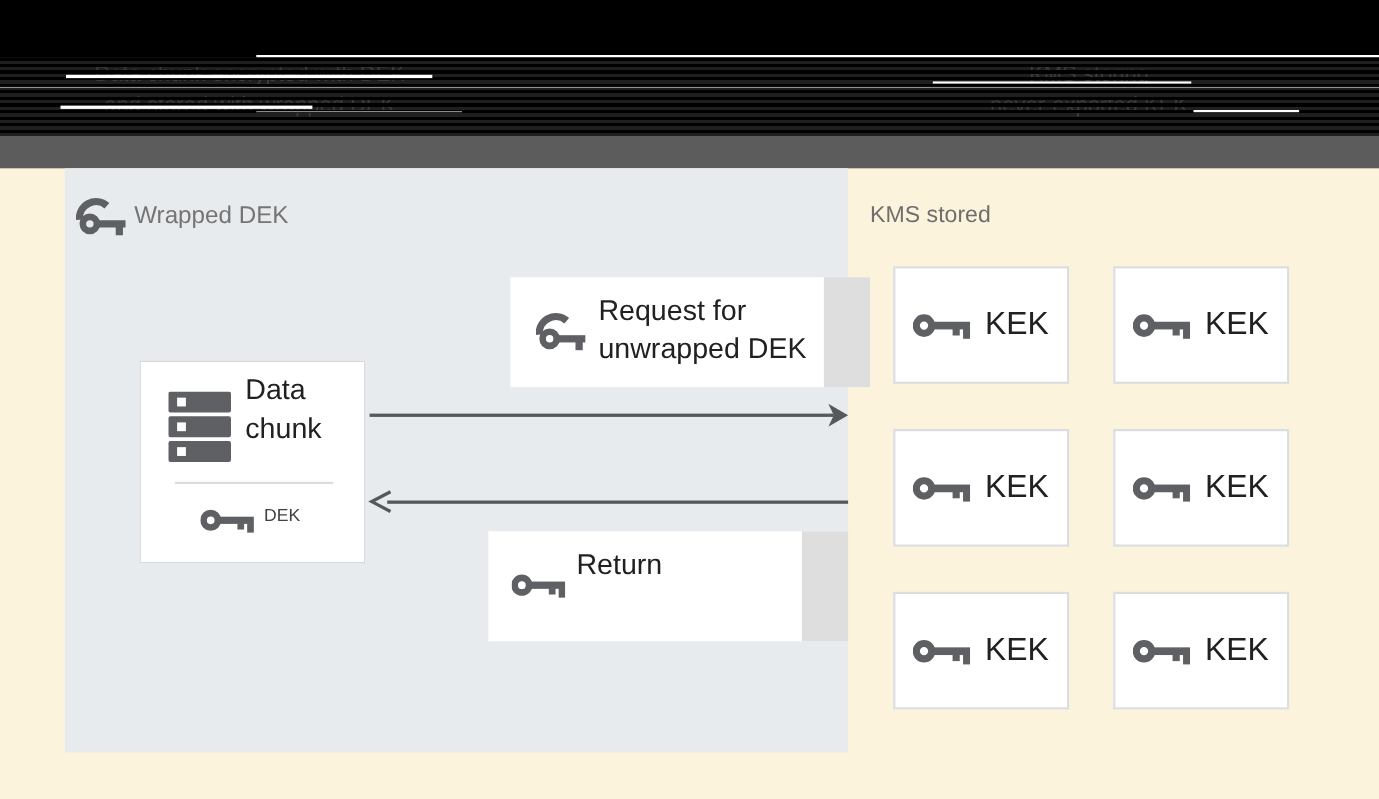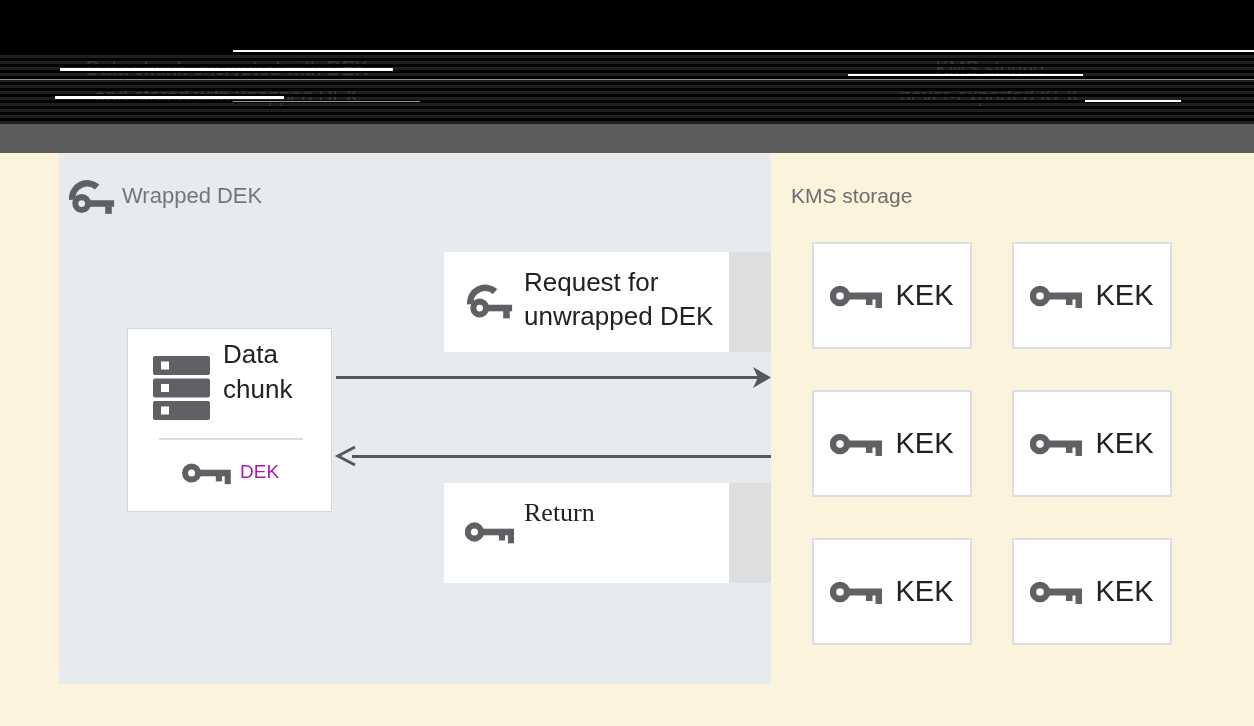--- a/index.html
+++ b/index.html
@@ -34,25 +34,25 @@
   .wrapped-label { left:63px; top:30px; }
   .wrapped-label-icon { position:absolute; left:10px; top:21px; width:47px; height:44px; color:#5E6064; }
 
   .data-chunk-box { position:absolute; left:68px; top:175px; width:205px; height:184px;
                     background:#fff; border:1px solid #D3D6DA; }
   .server-icon { position:absolute; left:25px; top:27px; width:57px; height:64px; color:#5E6064; }
   .dc-title { position:absolute; left:95px; top:8px; width:104px;
               font-size:26px; line-height:35px; color:#212121; }
   .dc-divider { position:absolute; left:31px; top:109px; width:144px; height:2px; background:#DADCE0; }
   .dek-icon { position:absolute; left:54px; top:130px; width:49px; height:28px; color:#5E6064; }
-  .dek-label { position:absolute; left:112px; top:132px; font-size:19px; color:#a21caf; }
+  .dek-label { position:absolute; left:112px; top:132px; font-size:16px; color:#404040; }
 
   .msg-box { position:absolute; left:385px; width:327px; height:100px; background:#fff; }
-  .req-box { top:99px; }
-  .ret-box { top:330px;font-family:Liberation Serif, serif; }
+  .req-box { top:99px;margin-left:20px; }
+  .ret-box { top:330px; }
   .box-strip { position:absolute; right:0; top:0; width:42px; height:100%; background:#DEDEDE; }
   .box-icon-wrapped { position:absolute; left:23px; top:25px; width:47px; height:47px; color:#5E6064; }
   .box-icon-flat { position:absolute; left:21px; top:34px; width:49px; height:30px; color:#5E6064; }
   .box-text { position:absolute; left:80px; top:13px; font-size:26px; line-height:34px; color:#212121; }
 
   
   .arrow-line { position:absolute; height:3px; background:#55585C; }
   .req-line { left:336px; top:376px; width:422px; }
   .ret-line { left:352px; top:455px; width:419px; }
   .req-head { position:absolute; left:753px; top:367px; width:18px; height:21px; color:#55585C; }
@@ -160,21 +160,21 @@
 
   <div class="arrow-line req-line"></div>
   <svg class="req-head" viewBox="0 0 18 21">
     <polygon points="0,0 18,10.5 0,21 5,10.5" fill="currentColor"></polygon>
   </svg>
   <div class="arrow-line ret-line"></div>
   <svg class="ret-head" viewBox="0 0 23 22">
     <path d="M21,2 L4,11 L21,20" fill="none" stroke="currentColor" stroke-width="3"></path>
   </svg>
 
-  <div class="kms-label">KMS storage</div>
+  <div class="kms-label">KMS stored</div>
 
   <div class="kek-box kek-r1 kek-c1">
     <svg>
         <use href="#key-flat"></use>
       </svg>
     <span class="kek-text">KEK</span>
   </div>
   <div class="kek-box kek-r1 kek-c2">
     <svg>
         <use href="#key-flat"></use>

